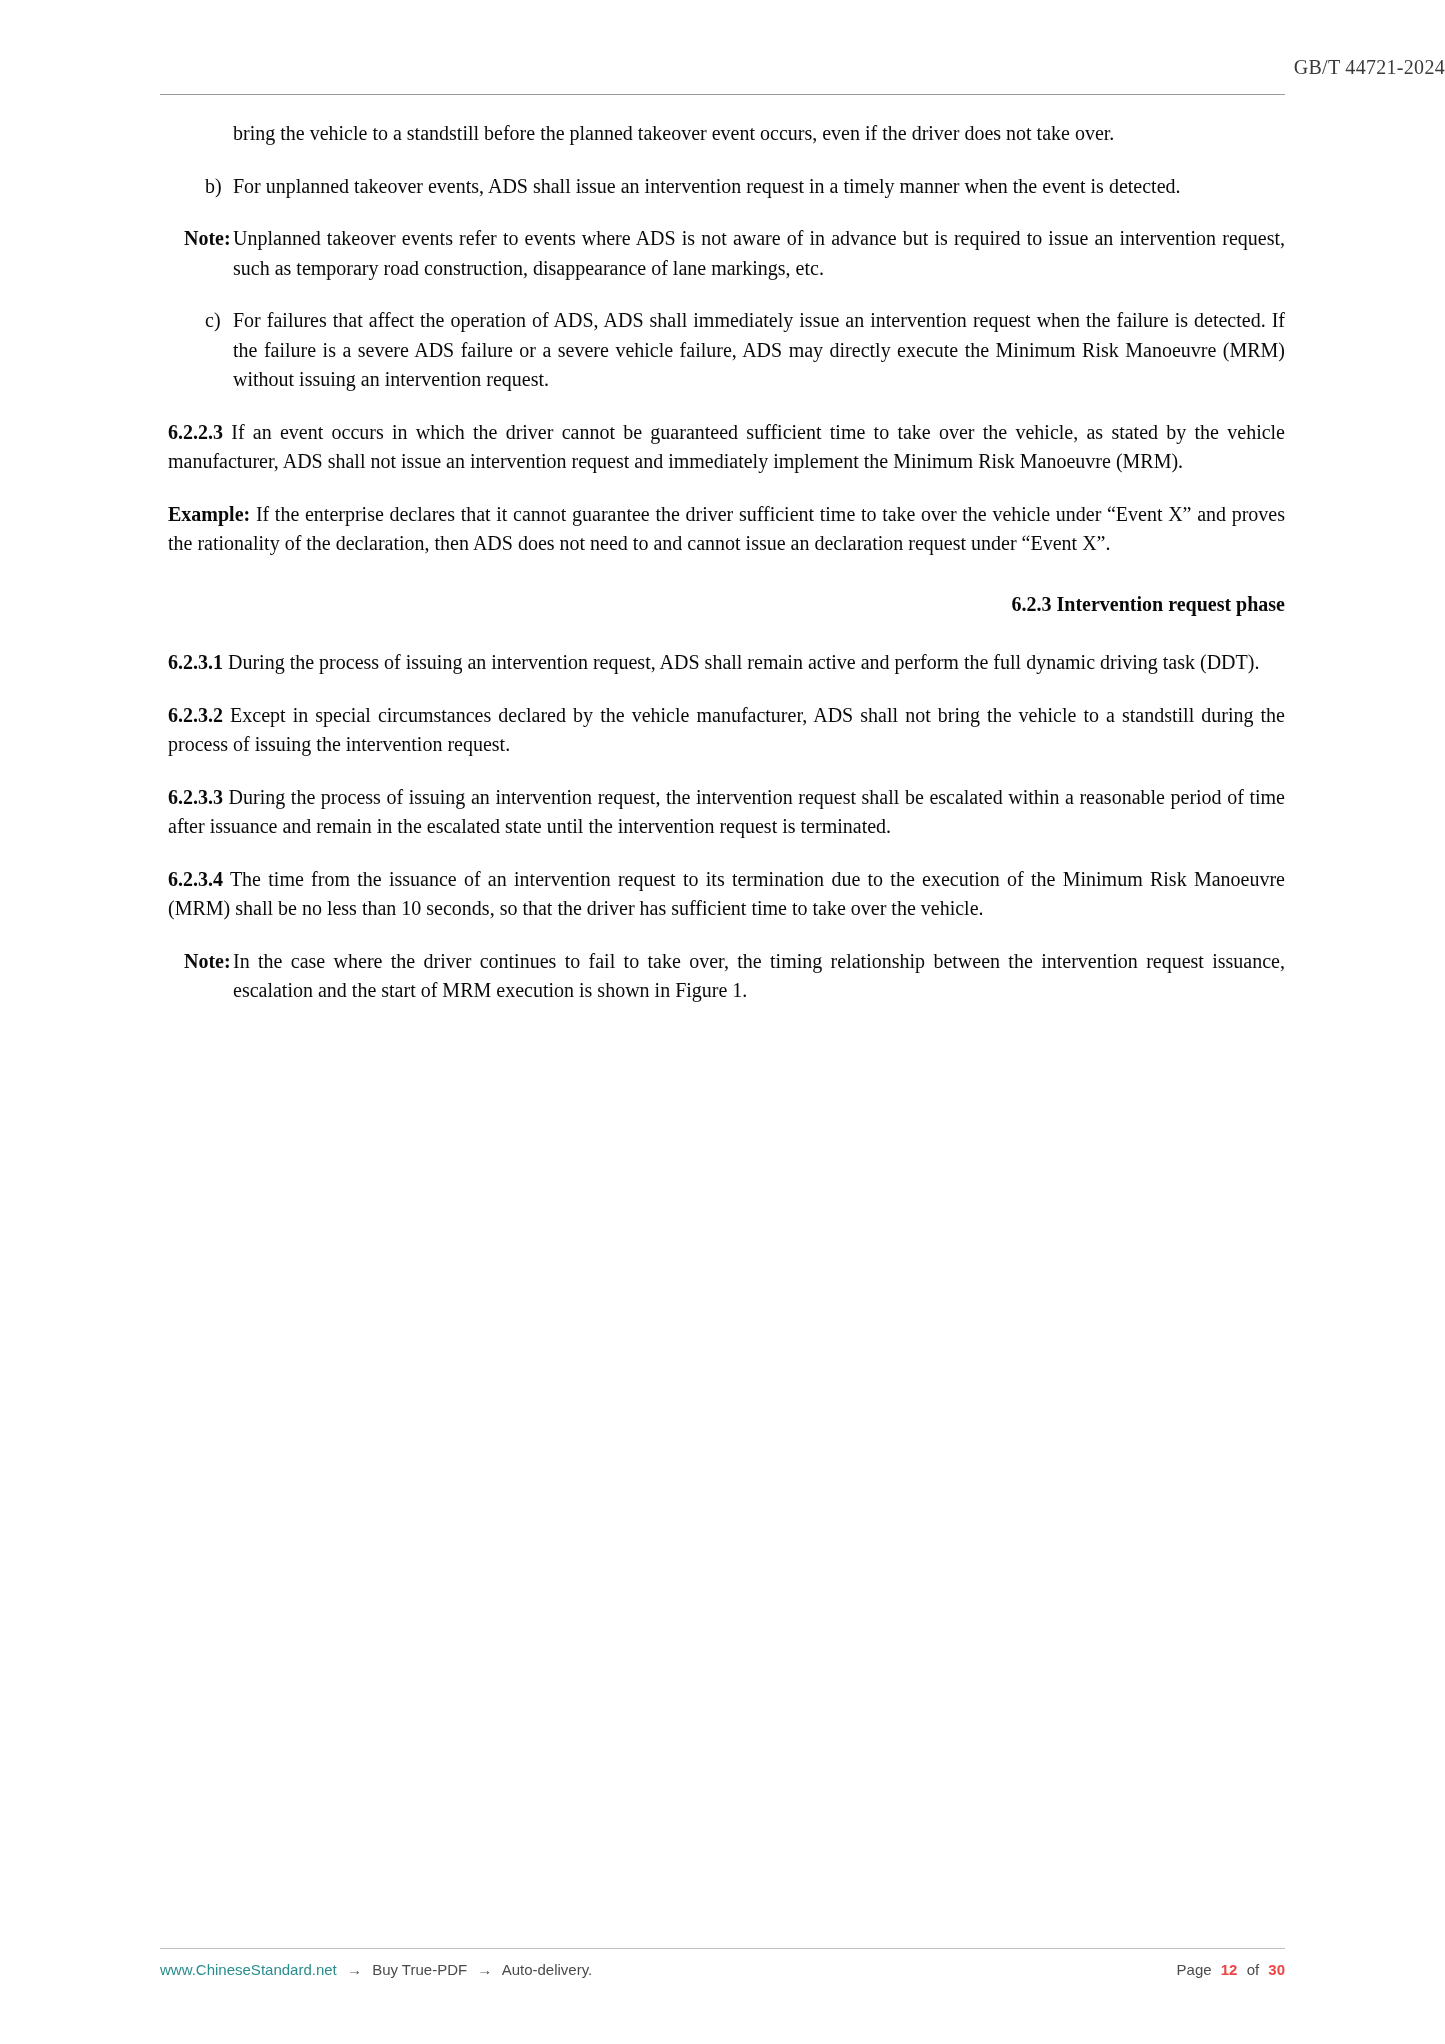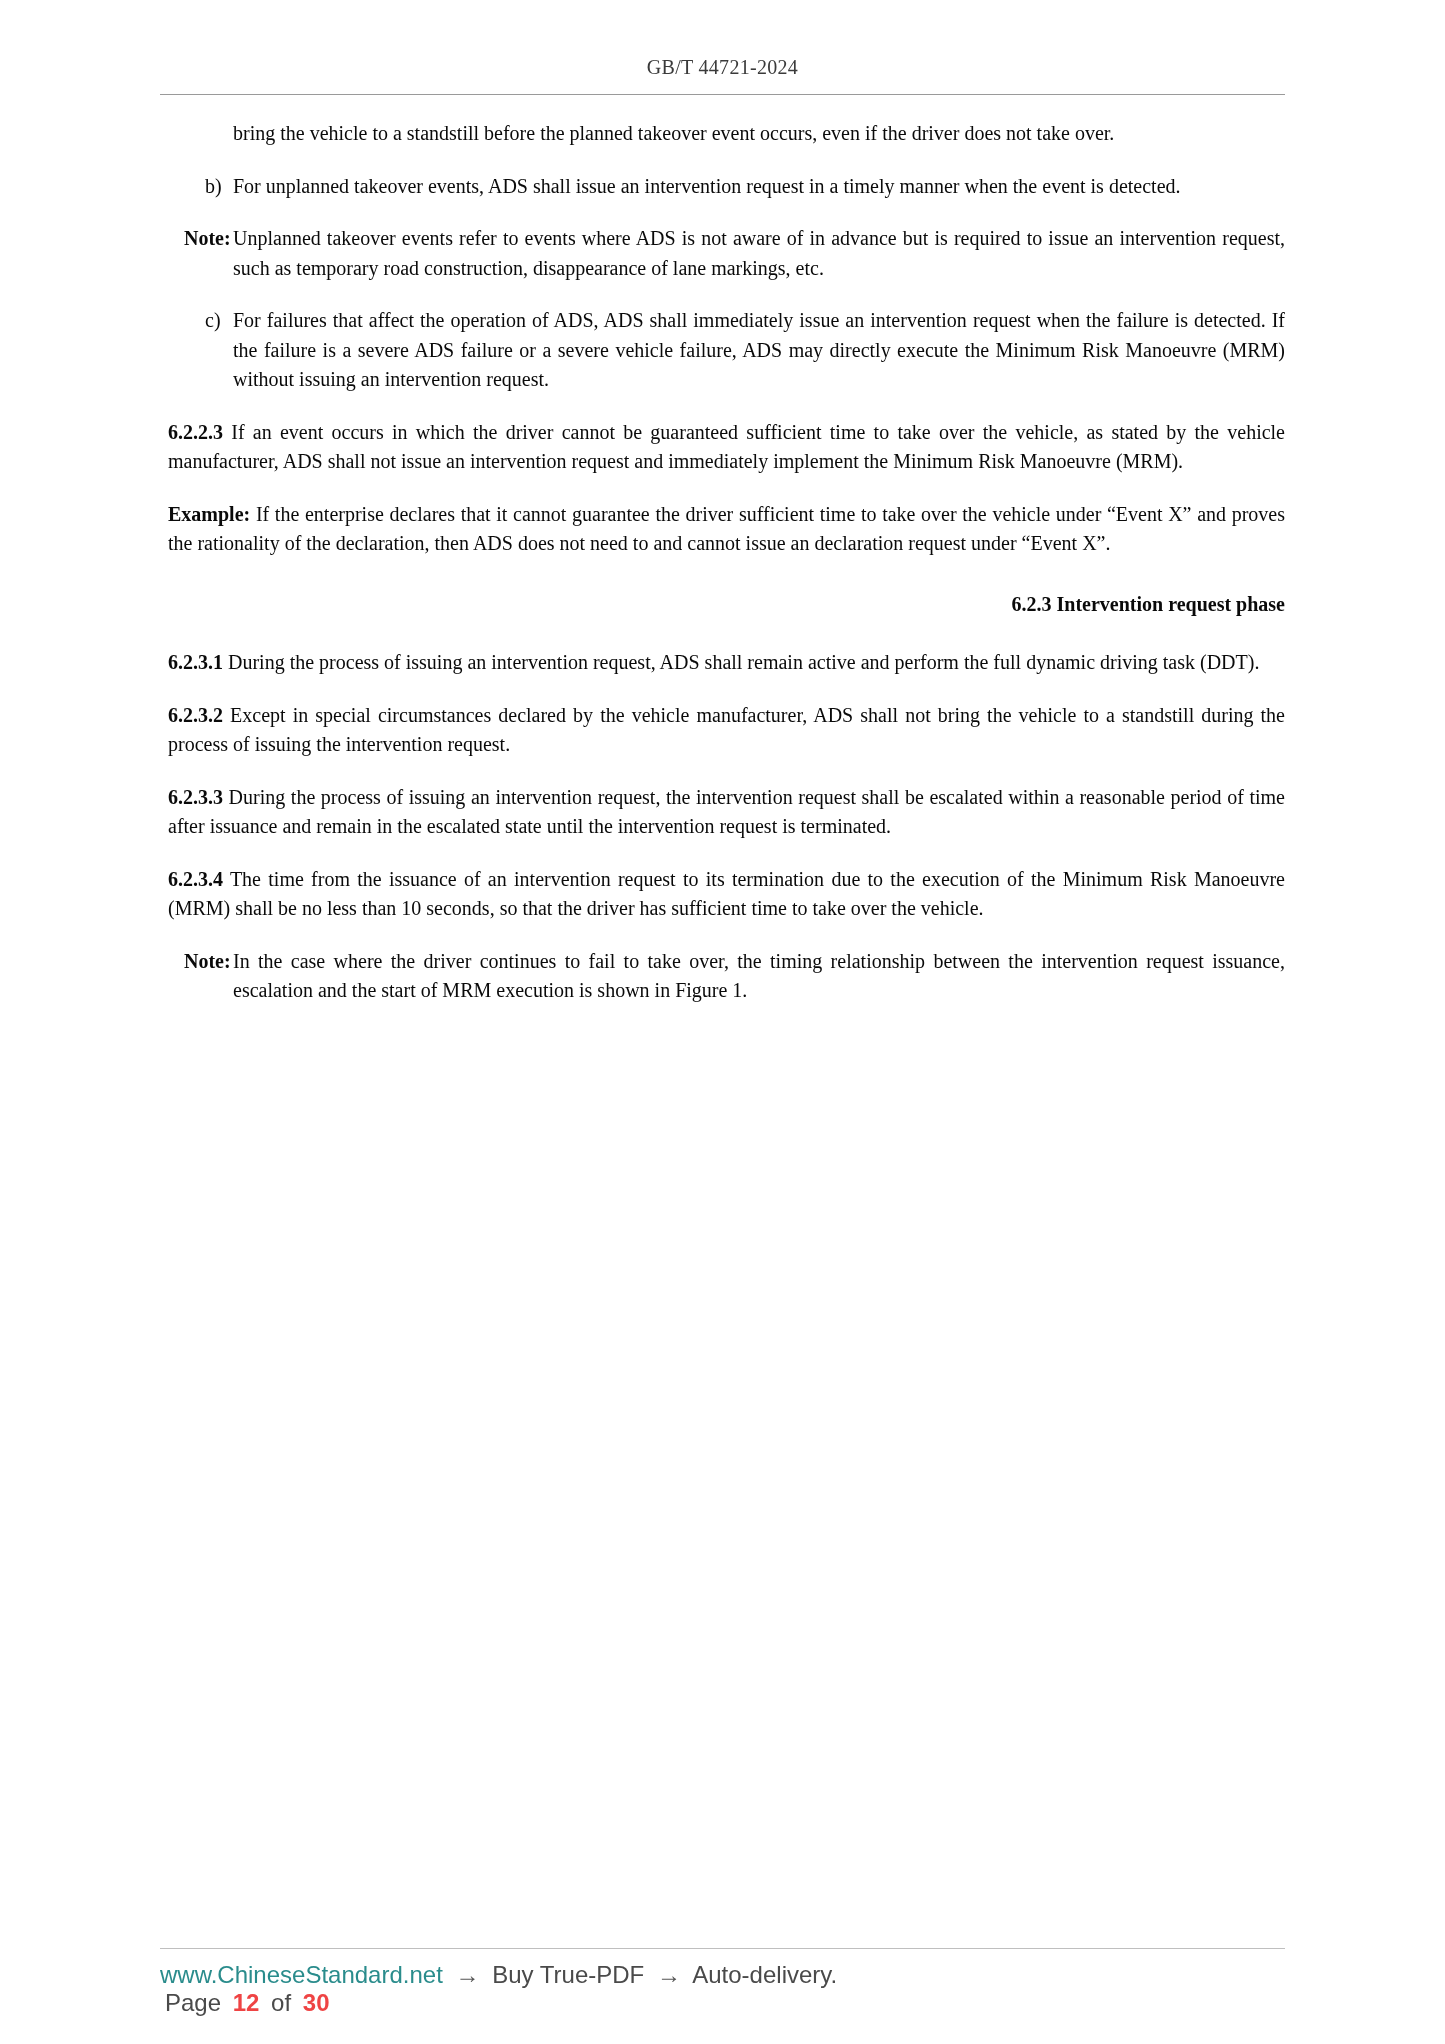--- a/index.html
+++ b/index.html
@@ -11,21 +11,21 @@
     background: #ffffff;
     font-family: "Liberation Serif", serif;
     color: #0a0a0a;
     overflow: hidden;
   }
   .header-title {
     position: absolute;
     top: 56px;
     left: 0;
     width: 100%;
-    text-align: center;
+    text-align: right;
     font-size: 20px;
     color: #3a3a3a;
     letter-spacing: 0.3px;
   }
   .rule-top {
     position: absolute;
     top: 94px;
     left: 160px;
     width: 1125px;
     border-top: 1px solid #9a9a9a;
@@ -73,23 +73,22 @@
   }
   .footer {
     position: absolute;
     top: 1961px;
     left: 160px;
     width: 1125px;
     display: flex;
     justify-content: space-between;
     align-items: baseline;
     font-family: "Liberation Sans", sans-serif;
-    font-size: 24px;
+    font-size: 15px;
     color: #4a4a4a;
-    flex-direction: column;
   }
   .footer-left span { margin-right: 6px; }
   .footer-link {
     color: #2a8c8c; 
     text-decoration: none;
     cursor: pointer;
     margin-right: 6px;
   }
   .arrow-glyph { color: #555555; }
   .page-indicator span { margin-left: 5px; }

